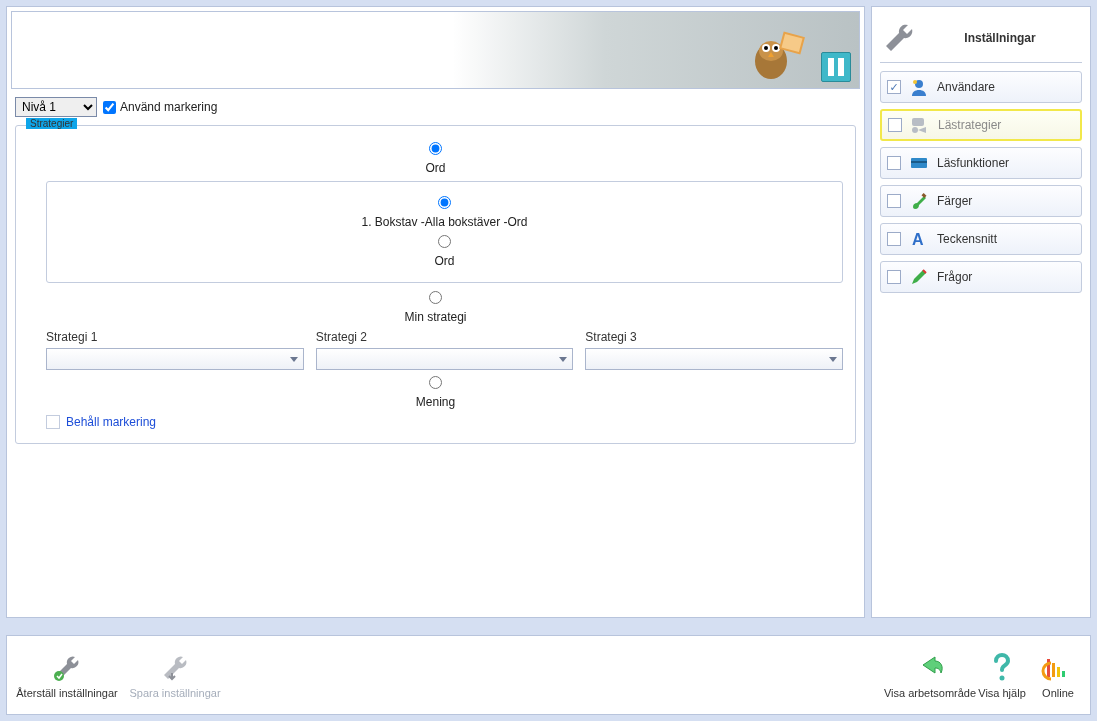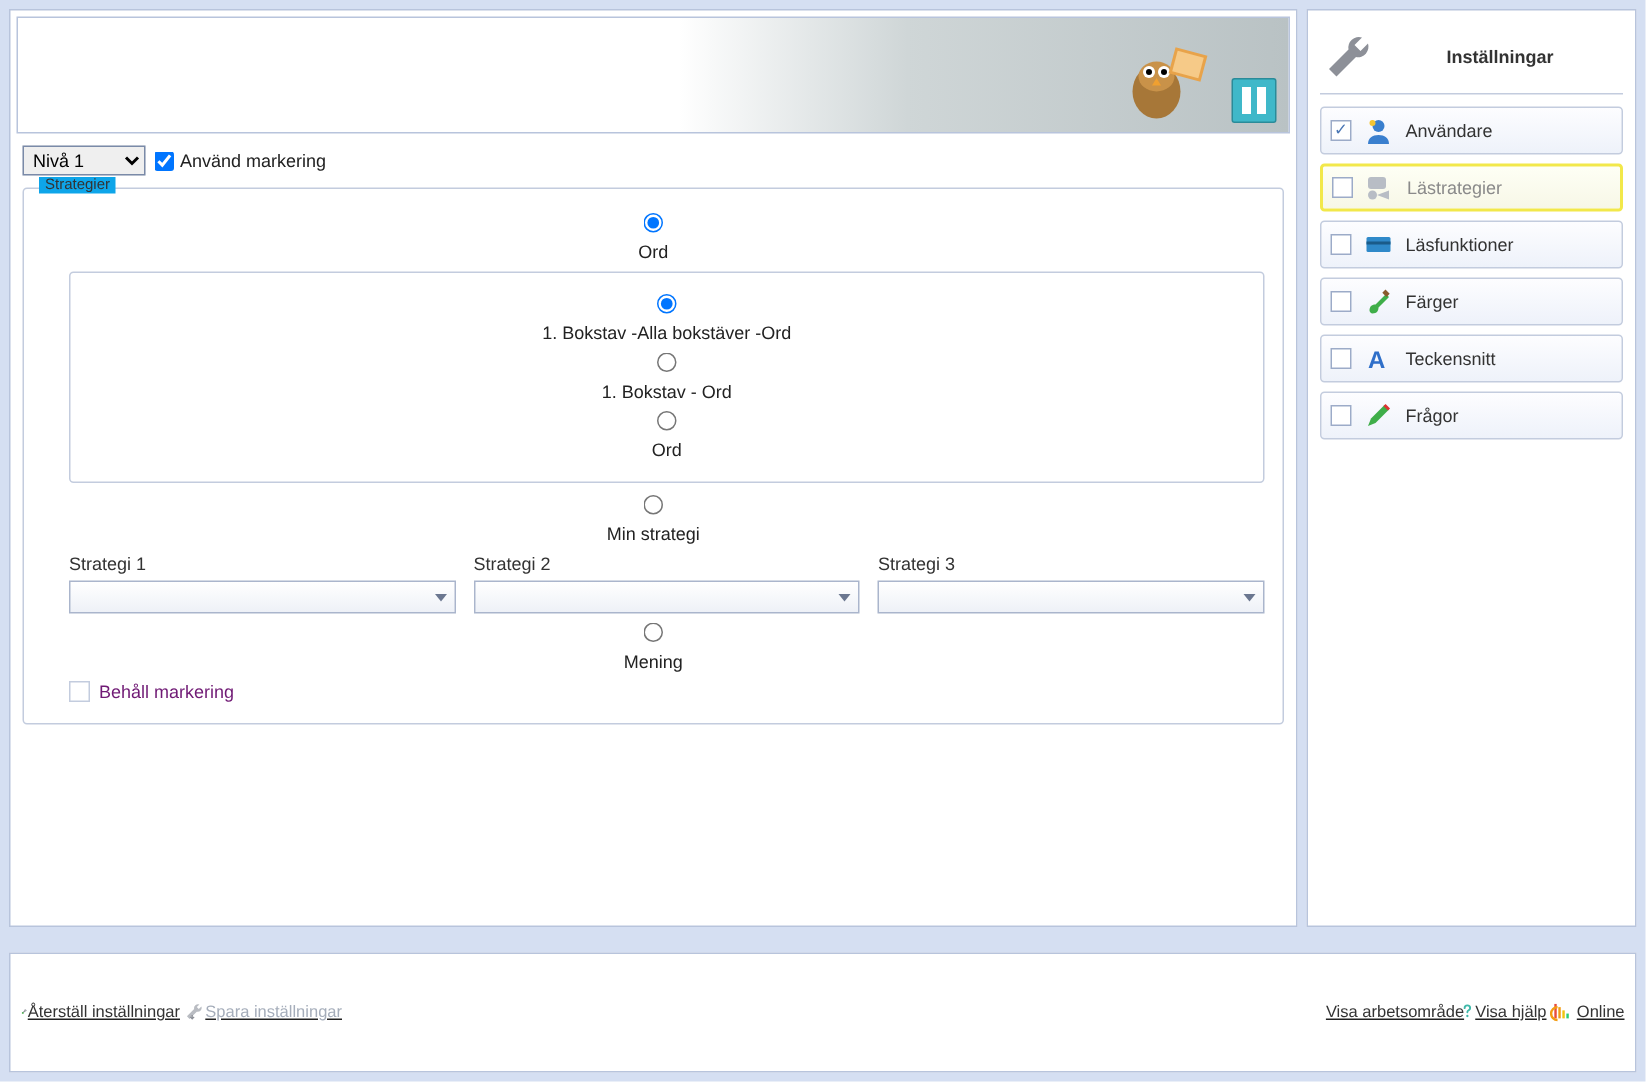--- a/index.html
+++ b/index.html
@@ -64,21 +64,21 @@
 .strategy-col { flex: 1; }
 .strategy-col label { display: block; font-size: 12px; color: #333; margin-bottom: 4px; }
 .combo {
   width: 100%; height: 22px; border: 1px solid #aab5cc; background: linear-gradient(#fff,#eef1f7);
   position: relative;
 }
 .combo::after {
   content: ""; position: absolute; right: 5px; top: 8px;
   border-left: 4px solid transparent; border-right: 4px solid transparent; border-top: 5px solid #6b7790;
 }
-.disabled-text { color: #701a75; }
+.disabled-text { color: #1d4ed8; }
 .behall { margin-left: 18px; display: flex; align-items: center; gap: 6px; margin-top: 4px;}
 .behall .cbox {
   width: 14px; height: 14px; border: 1px solid #c3ccde; background: #fff;
 }
 
 .settings-header { display: flex; align-items: center; gap: 0; height: 48px; border-bottom: 1px solid #c3ccde; margin-bottom: 8px; padding-bottom: 2px;}
 .settings-header .wrench-big { width: 38px; height: 38px; }
 .settings-header .title { font-weight: bold; font-size: 12px; color: #333; flex: 1; text-align: center;}
 .nav-item {
   display: flex; align-items: center; gap: 8px; height: 32px;
@@ -95,22 +95,22 @@
 .nav-item .nicon { width: 20px; height: 20px; display:flex;align-items:center;justify-content:center;}
 .nav-item .nlabel { font-size: 12px; color: #333; }
 .nav-item.active .nlabel { color: #8a8a8a; }
 
 .bottom-bar {
   position: absolute; left: 6px; right: 6px; bottom: 6px; height: 80px;
   background: #fff; border: 1px solid #b8c4dc; display: flex; align-items: center;
   padding: 4px 6px;
 }
 .tool-btn {
-  display: flex; align-items: center; justify-content: center;
-  width: 108px; height: 70px; border: 1px solid transparent; border-radius: 3px; text-decoration: underline;
+  display: flex; flex-direction: column; align-items: center; justify-content: center;
+  width: 108px; height: 70px; border: 1px solid transparent; border-radius: 3px;
 }
 .tool-btn .ticon { width: 34px; height: 34px; margin-bottom: 2px; display:flex;align-items:center;justify-content:center;}
 .tool-btn .tlabel { font-size: 11px; color: #333; text-align: center; white-space: nowrap;}
 .tool-btn.disabled .tlabel { color: #a5adba; }
 .spacer { flex: 1; }
 .small-btn { width: 84px; }
 .online-btn { width: 52px; }
 
 svg { display: block; }
 </style>
@@ -157,24 +157,20 @@
         <span>Ord</span>
       </label>
 
       <div class="inner-box">
         <label class="radio-row">
           <input type="radio" name="ordopt" checked="" style="">
           <span>1. Bokstav -Alla bokstäver -Ord</span>
         </label>
         <label class="radio-row">
           <input type="radio" name="ordopt" style="">
-          <span>1. Bokstav - Ord</span>
-        </label>
-        <label class="radio-row">
-          <input type="radio" name="ordopt" style="">
           <span>Ord</span>
         </label>
       </div>
 
       <label class="radio-row">
         <input type="radio" name="strat" style="">
         <span>Min strategi</span>
       </label>
 
       <div class="strategy-cols">

